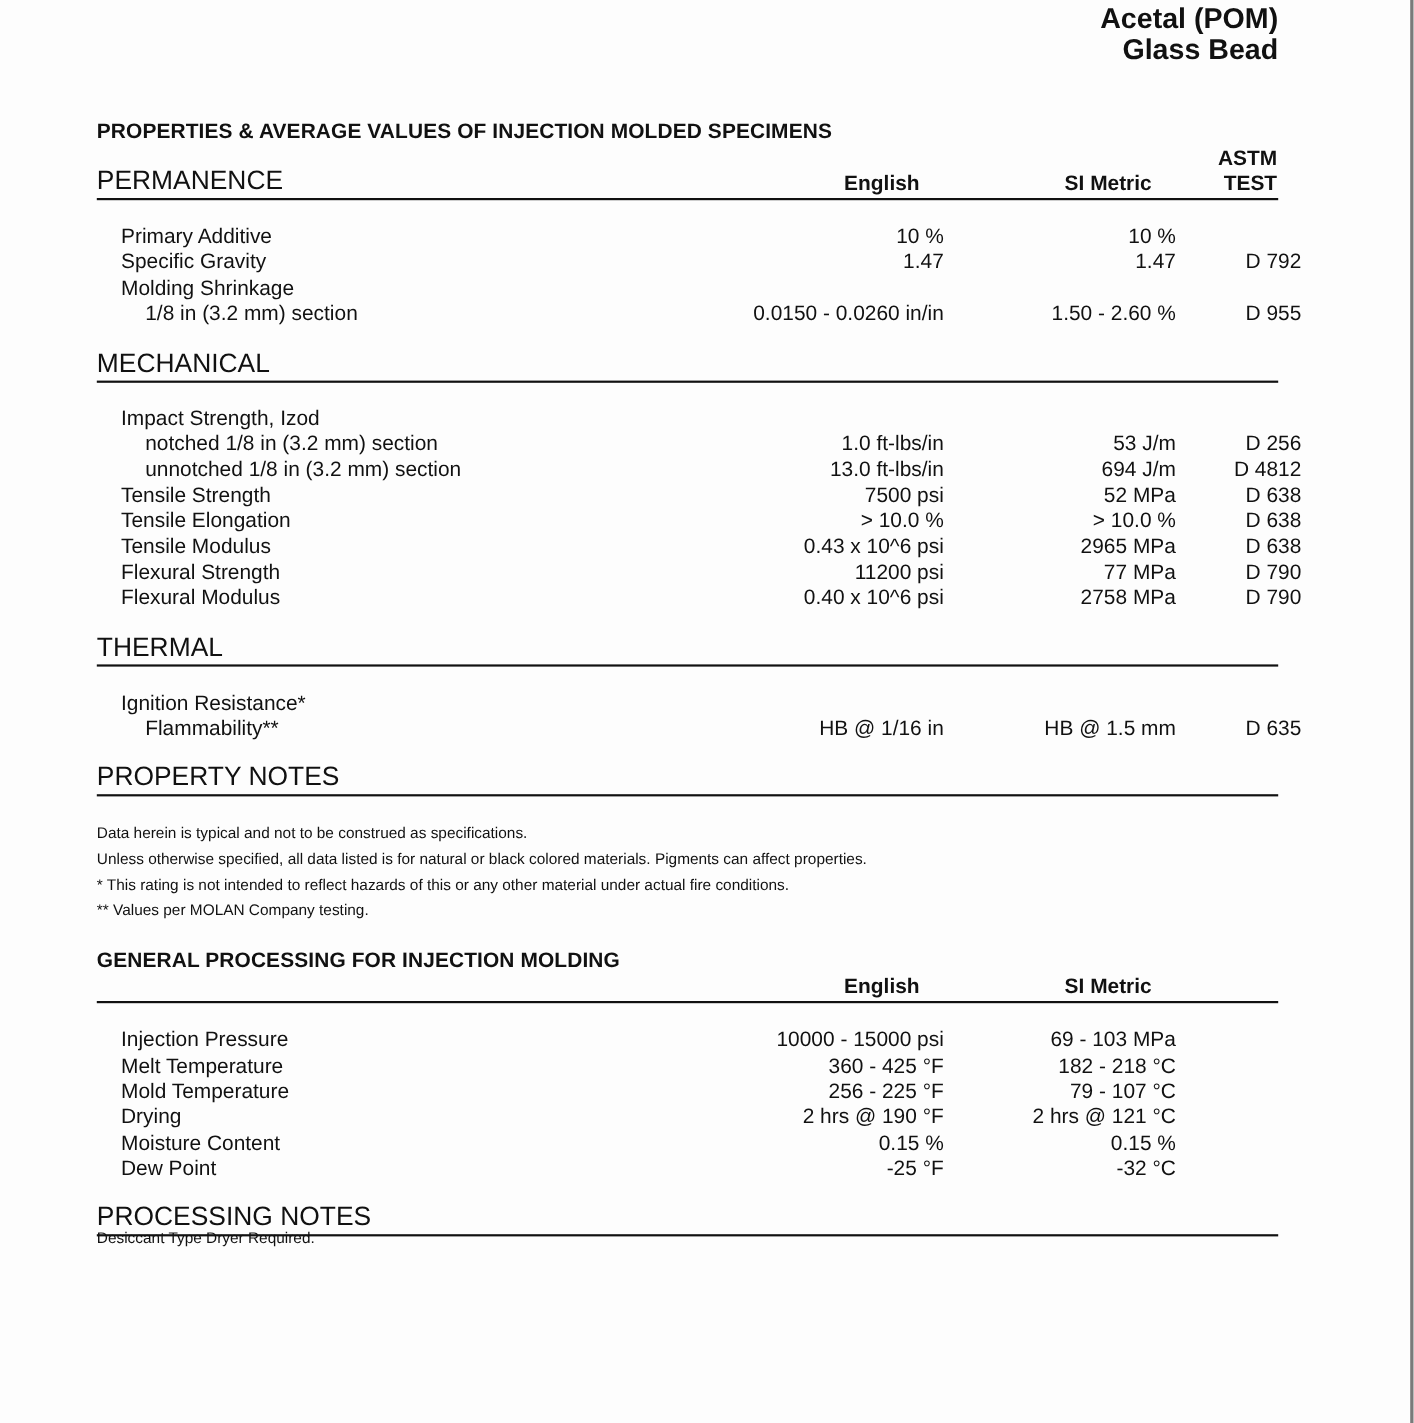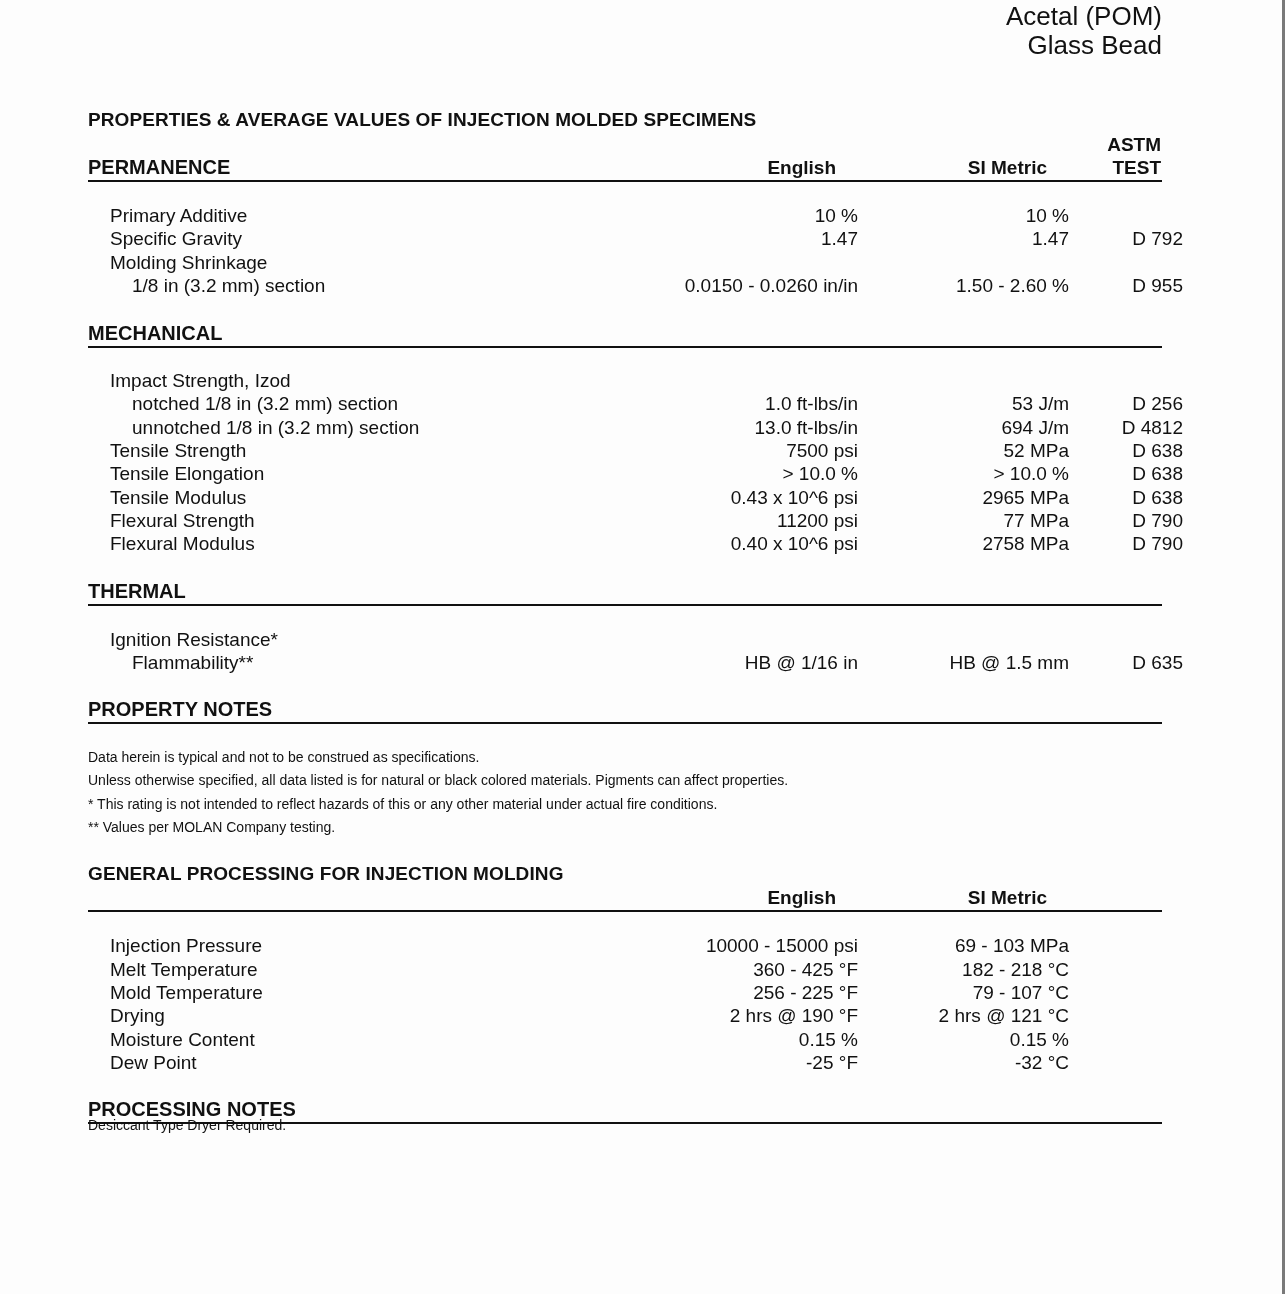--- a/index.html
+++ b/index.html
@@ -11,30 +11,30 @@
     font-family: "Liberation Sans", sans-serif;
     color: #111;
   }
   .right-edge {
     position: absolute; top: 0; right: 0; width: 3px; height: 1294px;
     background: #7a7a7a;
   }
   .doc { position: absolute; left: 88px; top: 0; width: 1074px; }
   .title {
     position: absolute; right: 0; top: 2px; text-align: right;
-    font-weight: normal; font-size: 26px; line-height: 29px; margin-left: 24px;
+    font-weight: bold; font-size: 26px; line-height: 29px; margin-left: 24px;
   }
   .abs { position: absolute; }
   .main-heading { font-weight: bold; font-size: 19px; left: 0; top: 109px; letter-spacing: 0.1px; }
   .sec-head {
     position: absolute; left: 0; width: 1074px;
     border-bottom: 2px solid #111;
     height: 24px;
   }
-  .sec-head .label { position: absolute; left: 0; bottom: 1px; font-weight: bold; font-size: 20px; }
+  .sec-head .label { position: absolute; left: 0; bottom: 1px; font-weight: normal; font-size: 24px; }
   .col-hd { position: absolute; bottom: 1px; font-weight: bold; font-size: 19px; text-align: right; }
   .c-eng { right: 326px; }
   .c-si { right: 115px; }
   .c-astm { right: 1px; line-height: 23px; }
   .row { position: absolute; left: 0; width: 1074px; height: 23px; font-size: 19px; line-height: 23px; margin-left: 22px; }
   .row .name { position: absolute; left: 0; white-space: nowrap; }
   .row .name.indent { left: 22px; }
   .row .v { position: absolute; text-align: right; white-space: nowrap; }
   .row .v.eng { right: 326px; }
   .row .v.si { right: 115px; }

